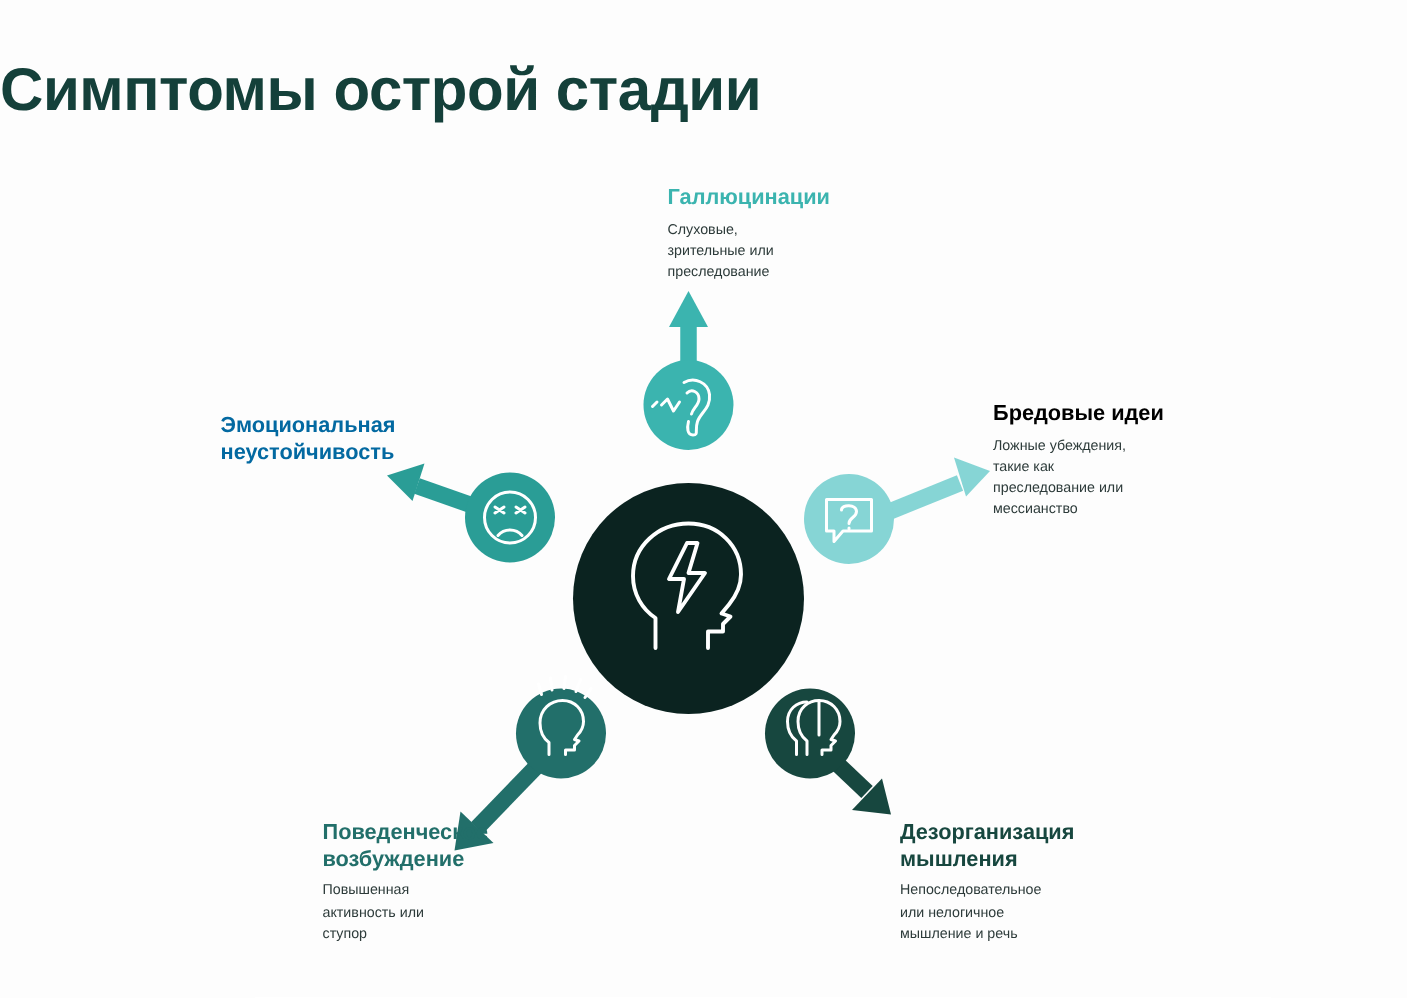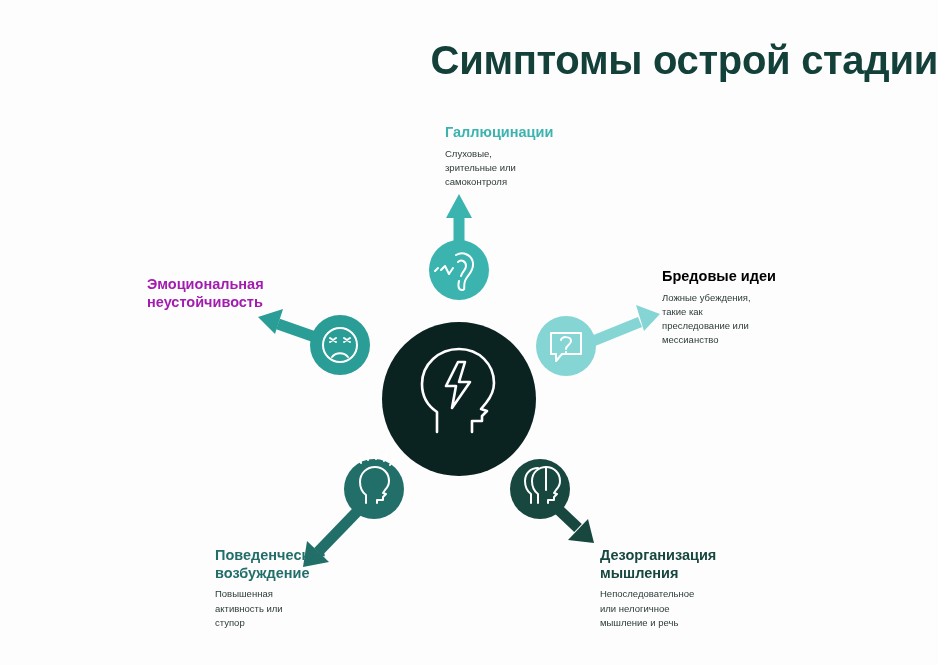--- a/index.html
+++ b/index.html
@@ -18,21 +18,21 @@
     background: #fdfdfd;
     overflow: hidden;
   }
 
   
   .title {
     position: absolute;
     left: 0;
     top: 38px;
     width: 938px;
-    text-align: right;
+    text-align: left;
     font-size: 40px;
     font-weight: 700;
     letter-spacing: -0.3px;
     color: #14403A;
     line-height: 1.1;
   }
 
   
   #diagram {
     position: absolute;
@@ -181,25 +181,25 @@
         <path d="M546,467 L546,490"></path>
       </g>
     </g>
 
   </svg>
 
   <div class="node-text t-hallucinations">
     <p class="node-head" style="color:#3BB4AF">Галлюцинации</p>
     <p class="node-body">Слуховые,
 зрительные или
-самоконтроля</p>
+преследование</p>
   </div>
 
   <div class="node-text t-emotional">
-    <p class="node-head" style="color:#a21caf">Эмоциональная
+    <p class="node-head" style="color:#0369a1">Эмоциональная
 неустойчивость</p>
   </div>
 
   <div class="node-text t-delusions">
     <p class="node-head" style="color:#000000">Бредовые идеи</p>
     <p class="node-body">Ложные убеждения,
 такие как
 преследование или
 мессианство</p>
   </div>

